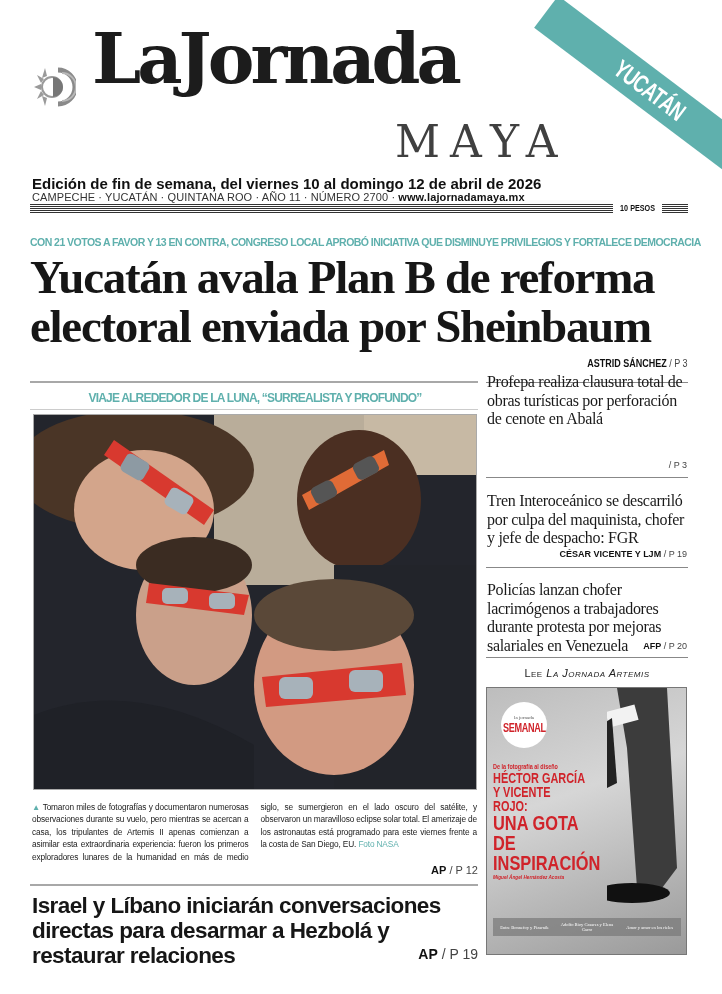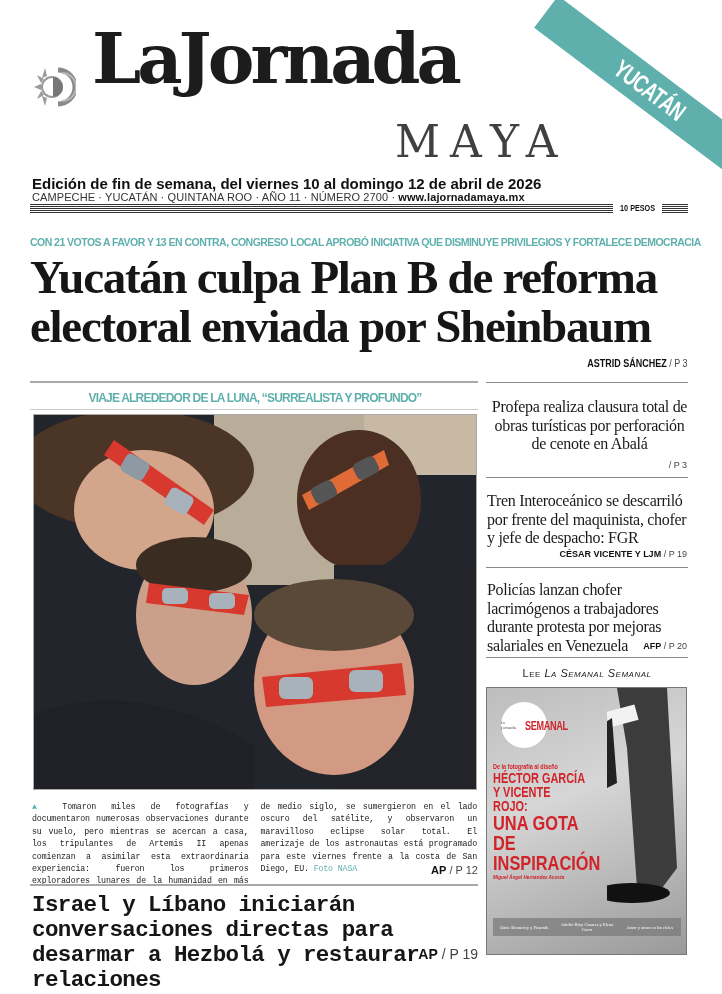--- a/index.html
+++ b/index.html
@@ -70,33 +70,33 @@
     font-size: 12px; font-weight: bold; color: #5fb0ad; letter-spacing: -0.8px;
     white-space: nowrap;
   }
   .photo {
     position: absolute; left: 33px; top: 414px; width: 444px; height: 376px;
     background: #2a2c33; overflow: hidden; border: 1px solid #aaa;
   }
   .caption {
     position: absolute; left: 32px; top: 801px; width: 445px;
     column-count: 2; column-gap: 12px;
-    font-family: Liberation Mono, monospace; font-size: 8.3px; line-height: 12.4px; color: #222;
+    font-family: Liberation Sans, sans-serif; font-size: 8.3px; line-height: 12.4px; color: #222;
     text-align: justify; letter-spacing: -0.15px;
   }
   .caption .tri { color: #5fb0ad; }
   .caption .credit { color: #5fb0ad; }
   .source-ap1 {
     position: absolute; right: 244px; top: 864px; font-size: 11px; color: #111; font-weight: bold;
   }
 
   
   .headline2 {
     position: absolute; left: 32px; top: 893px; width: 450px;
-    font-family: Liberation Mono, monospace; font-weight: bold; font-size: 22.5px;
+    font-family: Liberation Sans, sans-serif; font-weight: bold; font-size: 22.5px;
     line-height: 25px; letter-spacing: -0.6px; color: #161616;
   }
   .source-ap2 {
     position: absolute; right: 244px; top: 946px; font-size: 14px; color: #111; font-weight: bold;
   }
 
   
   .side-story {
     position: absolute; left: 487px; width: 205px;
     font-family: "Liberation Serif", serif; font-size: 16px; line-height: 18.5px;
@@ -111,21 +111,21 @@
     font-variant: small-caps;
   }
   .lee i { font-style: italic; }
   .cover {
     position: absolute; left: 486px; top: 687px; width: 201px; height: 268px;
     background: linear-gradient(160deg, #bdbdbd 0%, #d6d6d6 40%, #9a9a9a 100%);
     overflow: hidden; border: 1px solid #777;
   }
   .cover-badge {
     position: absolute; left: 14px; top: 14px; width: 46px; height: 46px; border-radius: 50%;
-    background: #fff; display: flex; flex-direction: row; align-items: center; 
+    background: #fff; display: flex; flex-direction: column; align-items: center; justify-content: center;
   }
   .cover-badge .small { font-family: "Liberation Serif", serif; font-size: 5px; color: #555; }
   .cover-badge .big { font-family: "Liberation Sans", sans-serif; font-weight: bold; font-size: 13px; color: #d0232a;
     transform: scaleX(0.7); letter-spacing: -0.5px; }
   .cover-lines {
     position: absolute; left: 6px; top: 74px; width: 120px; color: #d0232a; font-weight: bold;
     font-family: "Liberation Sans", sans-serif; transform: scaleX(0.78); transform-origin: left;
   }
   .cover-lines .l1 { font-size: 7px; line-height: 9px; }
   .cover-lines .l2 { font-size: 14px; line-height: 14px; }
@@ -166,21 +166,21 @@
 <div class="edition">Edición de fin de semana, del viernes 10 al domingo 12 de abril de 2026</div>
 <div class="meta"><span>CAMPECHE · YUCATÁN · QUINTANA ROO · AÑO 11 · NÚMERO 2700 · </span><b>www.lajornadamaya.mx</b></div>
 
 <div class="rule-row">
   <div class="stripes"></div>
   <span class="price">10 PESOS</span>
   <div class="stripes short"></div>
 </div>
 
 <div class="kicker">CON 21 VOTOS A FAVOR Y 13 EN CONTRA, CONGRESO LOCAL APROBÓ INICIATIVA QUE DISMINUYE PRIVILEGIOS Y FORTALECE DEMOCRACIA</div>
-<h1 class="headline">Yucatán culpa Plan B de reforma electoral enviada por Sheinbaum</h1>
+<h1 class="headline">Yucatán avala Plan B de reforma electoral enviada por Sheinbaum</h1>
 <div class="byline-main"><span>ASTRID SÁNCHEZ</span><span class="pg"> / P 3</span></div>
 
 <div class="hr" style="left:30px; top:381px; width:448px;"></div>
 <div class="hr" style="left:486px; top:382px; width:202px; height:1px; background:#888;"></div>
 
 <div class="photo-kicker">VIAJE ALREDEDOR DE LA LUNA, “SURREALISTA Y PROFUNDO”</div>
 <div class="hr thin" style="left:30px; top:409px; width:448px; background:#ccc;"></div>
 
 <div class="photo">
   <svg width="444" height="376" viewBox="0 0 444 376">
@@ -218,33 +218,33 @@
 <div class="caption">
   <span class="tri">▲</span><span> Tomaron miles de fotografías y documentaron numerosas observaciones durante su vuelo, pero mientras se acercan a casa, los tripulantes de Artemis II apenas comienzan a asimilar esta extraordinaria experiencia: fueron los primeros exploradores lunares de la humanidad en más de medio siglo, se sumergieron en el lado oscuro del satélite, y observaron un maravilloso eclipse solar total. El amerizaje de los astronautas está programado para este viernes frente a la costa de San Diego, EU. </span><span class="credit">Foto NASA</span>
 </div>
 <div class="source-ap1"><span>AP</span><span class="pg"> / P 12</span></div>
 
 <div class="hr" style="left:30px; top:884px; width:448px;"></div>
 
 <h2 class="headline2">Israel y Líbano iniciarán conversaciones directas para desarmar a Hezbolá y restaurar relaciones</h2>
 <div class="source-ap2"><span>AP</span><span class="pg"> / P 19</span></div>
 
-<div class="side-story" style="top:398px;text-align:center;">Profepa realiza clausura total de obras turísticas por perforación de cenote en Abalá</div>
+<div class="side-story" style="top:373px;">Profepa realiza clausura total de obras turísticas por perforación de cenote en Abalá</div>
 <div class="side-by" style="top:460px;"><span class="pg">/ P 3</span></div>
 <div class="hr thin" style="left:486px; top:477px; width:202px;"></div>
 
-<div class="side-story" style="top:492px;">Tren Interoceánico se descarriló por frente del maquinista, chofer y jefe de despacho: FGR</div>
+<div class="side-story" style="top:492px;">Tren Interoceánico se descarriló por culpa del maquinista, chofer y jefe de despacho: FGR</div>
 <div class="side-by" style="top:549px;"><span>CÉSAR VICENTE Y LJM</span><span class="pg"> / P 19</span></div>
 <div class="hr thin" style="left:486px; top:567px; width:202px;"></div>
 
 <div class="side-story" style="top:581px;">Policías lanzan chofer lacrimógenos a trabajadores durante protesta por mejoras salariales en Venezuela</div>
 <div class="side-by" style="top:641px;"><span>AFP</span><span class="pg"> / P 20</span></div>
 <div class="hr thin" style="left:486px; top:657px; width:202px;"></div>
 
-<div class="lee"><span>Lee </span><i>La Semanal Semanal</i></div>
+<div class="lee"><span>Lee </span><i>La Jornada Artemis</i></div>
 
 <div class="cover">
   <svg class="cover-leg" viewBox="0 0 80 268">
     <path d="M10 0 L60 0 L70 180 L55 200 L30 200 L20 60 Z" fill="#3c3c3c"></path>
     <rect x="0" y="20" width="30" height="16" fill="#f2f2f2" transform="rotate(-15 15 28)"></rect>
     <path d="M-10 40 L5 30 L10 95 L0 100 Z" fill="#222"></path>
     <ellipse cx="25" cy="205" rx="38" ry="10" fill="#111"></ellipse>
   </svg>
   <div class="cover-badge">
     <span class="small">la jornada</span>

